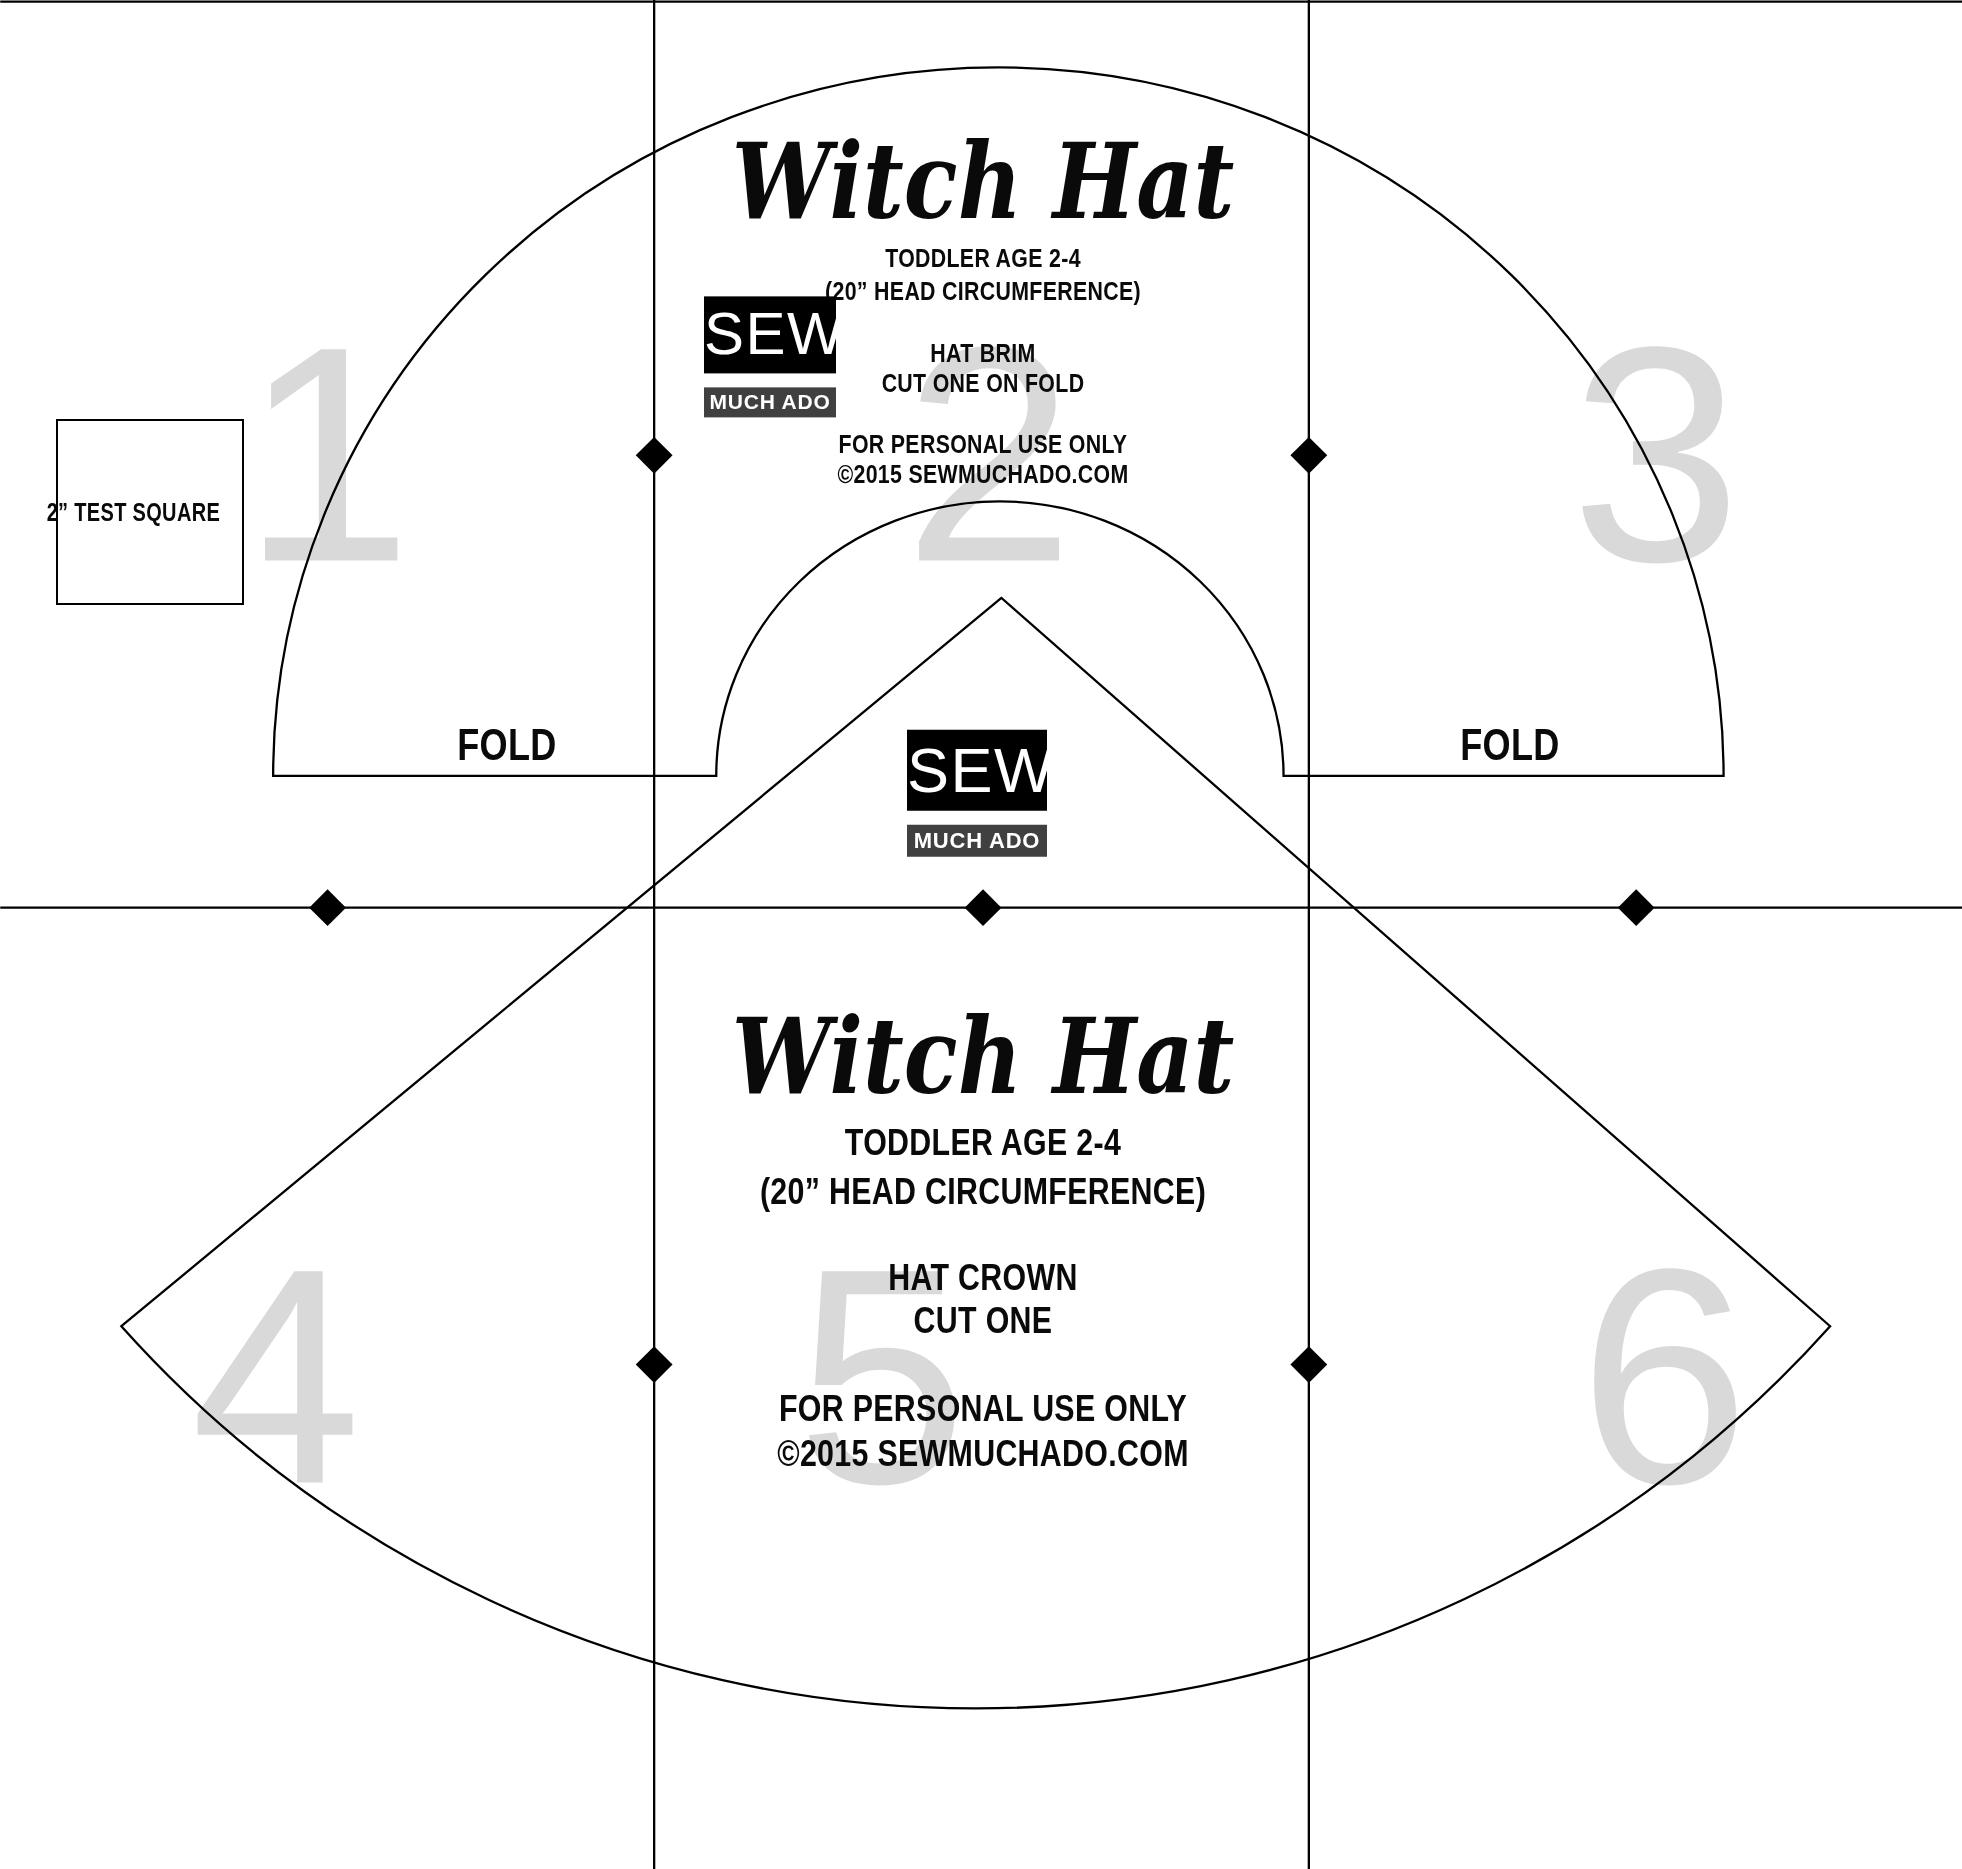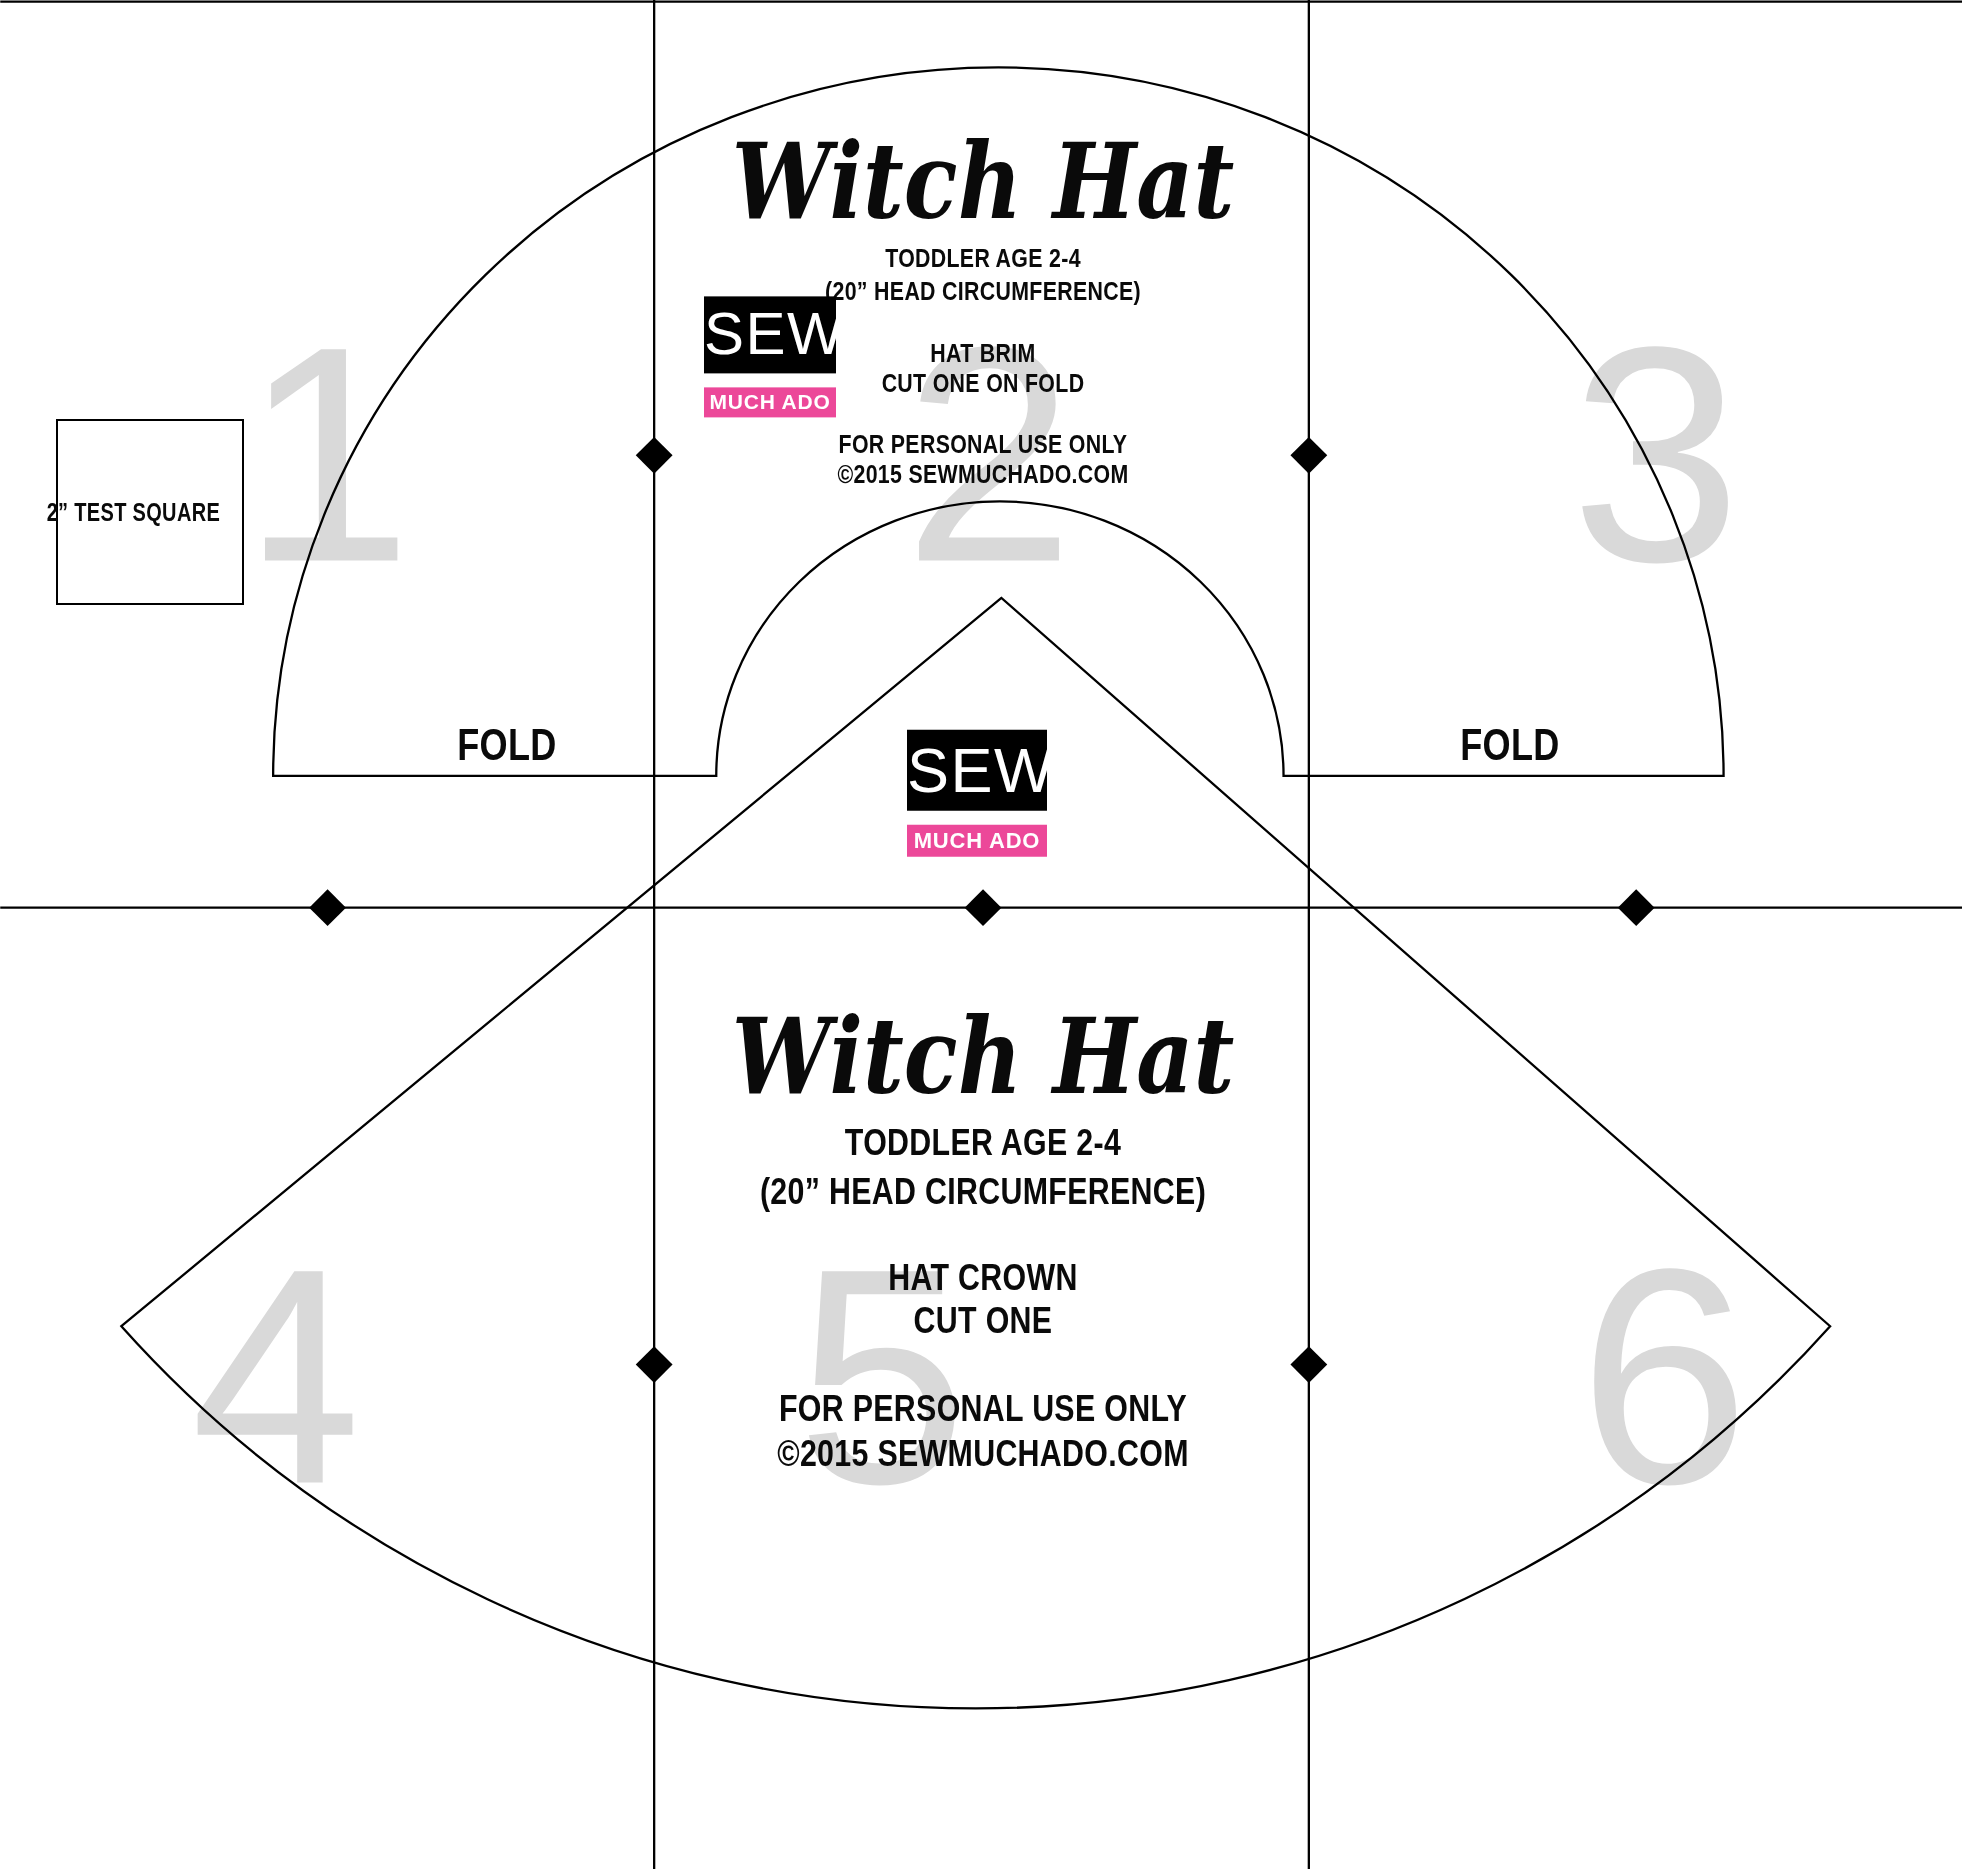--- a/index.html
+++ b/index.html
@@ -80,21 +80,21 @@
     text-align: center;
     z-index: 2;
   }
   .logo .sew {
     background: #000; color: #fff;
     font-family: "Liberation Sans", sans-serif;
     font-weight: 400; font-size: 60px; line-height: 1.28;
     letter-spacing: 1.5px;
   }
   .logo .muchado {
-    background: #ec4899; color: #fff;
+    background: #404040; color: #fff;
     font-family: "Liberation Sans", sans-serif;
     font-weight: 700; font-size: 21px; line-height: 1.45;
     margin-top: 14px; letter-spacing: 0.8px;
   }
   .logo.big .sew { font-size: 63px; }
   .logo.big .muchado { font-size: 22px; }
 </style>
 </head>
 <body>
 

